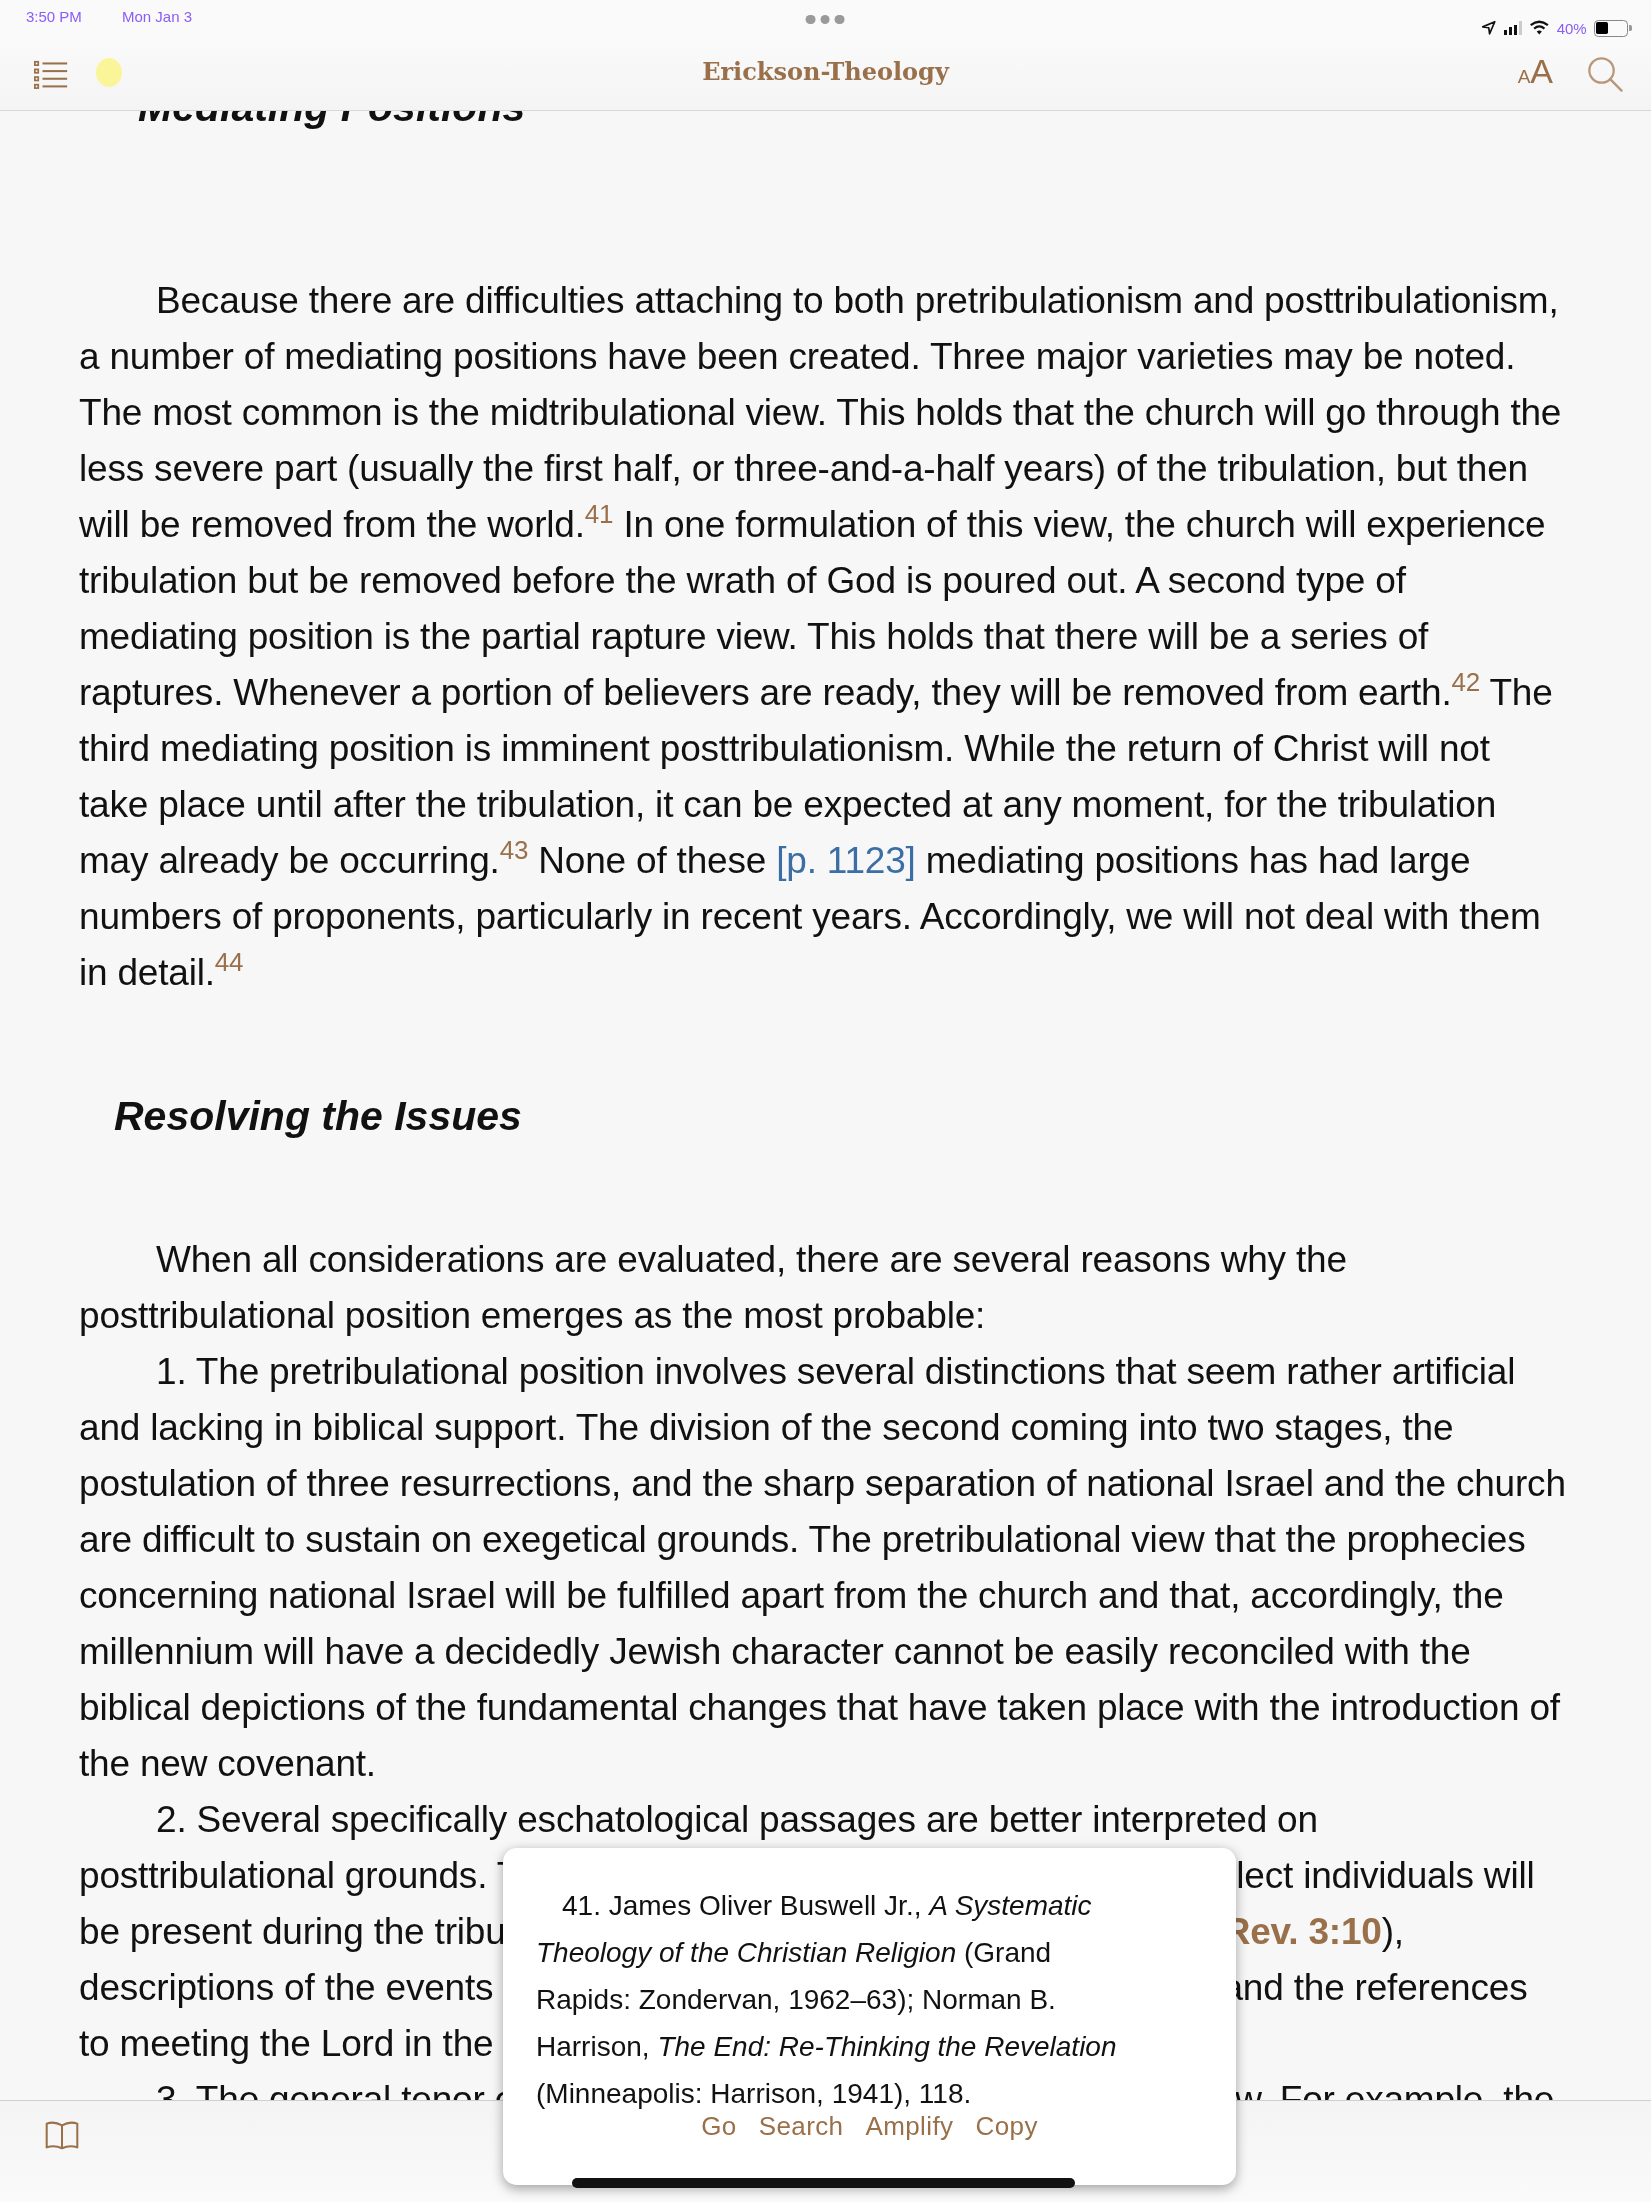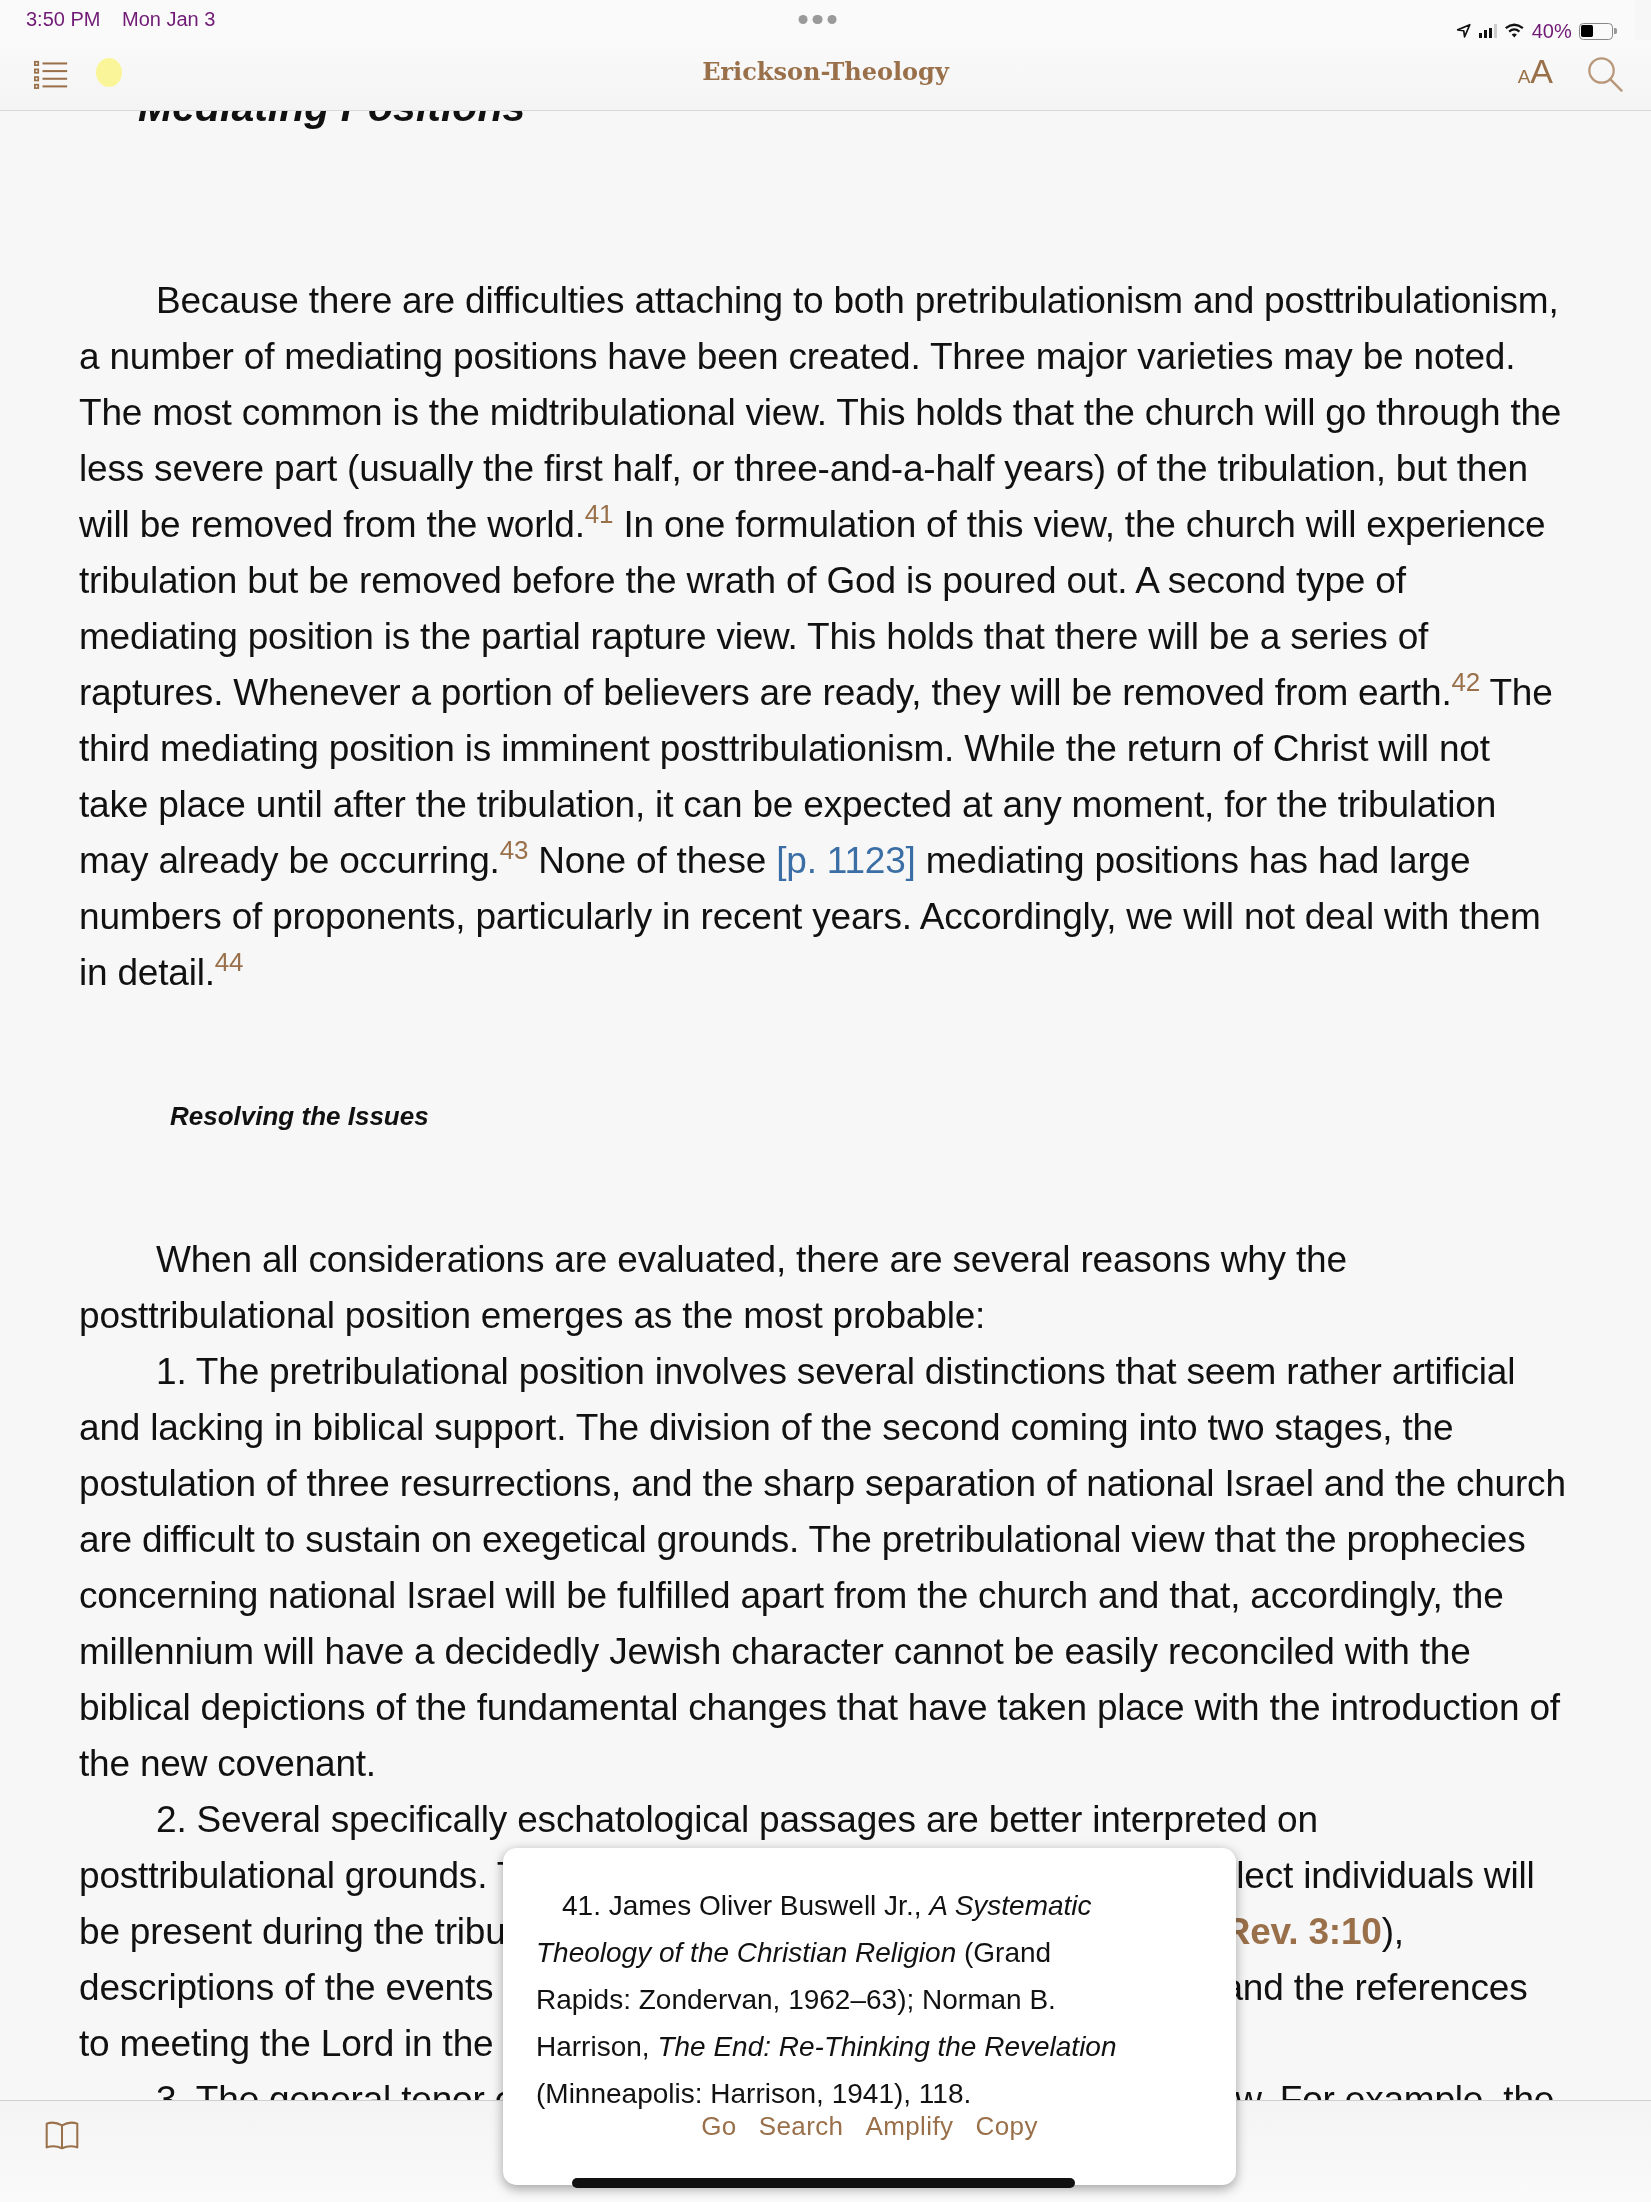--- a/index.html
+++ b/index.html
@@ -6,23 +6,23 @@
     html, body { width: 1651px; height: 2203px; overflow: hidden; }
     body {
       background: #f7f7f7;
       font-family: "Liberation Sans", "DejaVu Sans", sans-serif;
       color: #111;
       position: relative;
     }
 
     
     .status-bar {
-      position: absolute; top: 0; left: 0; right: 16px; height: 40px;
+      position: absolute; top: 0; left: 0; right: 1px; height: 40px;
       background: #fafafa;
-      font-size: 20px; color: #701a75;
+      font-size: 15px; color: #8b5cf6;
     }
     .status-time { position: absolute; left: 26px; top: 7.7px; }
     .status-date { position: absolute; left: 122px; top: 7.7px; }
     .status-dots { position: absolute; left: 50%; top: 6.9px; transform: translateX(-50%); display: flex; gap: 5.2px; }
     .status-dots span { width: 9.5px; height: 9.5px; border-radius: 50%; background: #9a9a9a; display: block; margin-top: 7.7px; }
     .status-right { position: absolute; right: 22.4px; top: 7.7px; display: flex; align-items: center; gap: 6.9px; margin-top: 12px; }
     .battery { width: 34px; height: 17px; border: 1.7px solid #888; border-radius: 4.3px; position: relative; padding: 1.7px; }
     .battery-fill { height: 100%; background: #000; border-radius: 1.7px; }
     .battery::after { content: ""; position: absolute; right: -5.2px; top: 4.3px; width: 2.6px; height: 6px; background: #999; border-radius: 0 1.7px 1.7px 0; }
     .signal { display: flex; align-items: flex-end; gap: 1.7px; height: 13.8px; }
@@ -61,21 +61,21 @@
     p.body {
       font-size: 37px; line-height: 56px; color: #111;
       text-indent: 77px; letter-spacing: -0.2px;
     }
     .fn { color: #99704a; font-size: 26px; vertical-align: 13.8px; line-height: 0; }
     .pageref { color: #3b6ea5; }
     .scripref { color: #99704a; font-weight: bold; }
     .gap-1 { height: 140px; }
     .section-heading {
       font-family: "Liberation Sans", sans-serif; font-weight: bold; font-style: italic;
-      font-size: 26px; margin-left: 91px; height: 57px; line-height: 57px;
+      font-size: 41px; margin-left: 35px; height: 57px; line-height: 57px;
     }
     .gap-2 { height: 87px; }
 
     
     .bottom-bar {
       position: absolute; left: 0; right: 0; bottom: 0; height: 103px;
       background: linear-gradient(#f4f4f4, #fafafa);
       border-top: 1.7px solid #cfcfcf;
     }
     .library-icon { position: absolute; left: 45px; top: 19px; width: 34px; height: 31px; }

